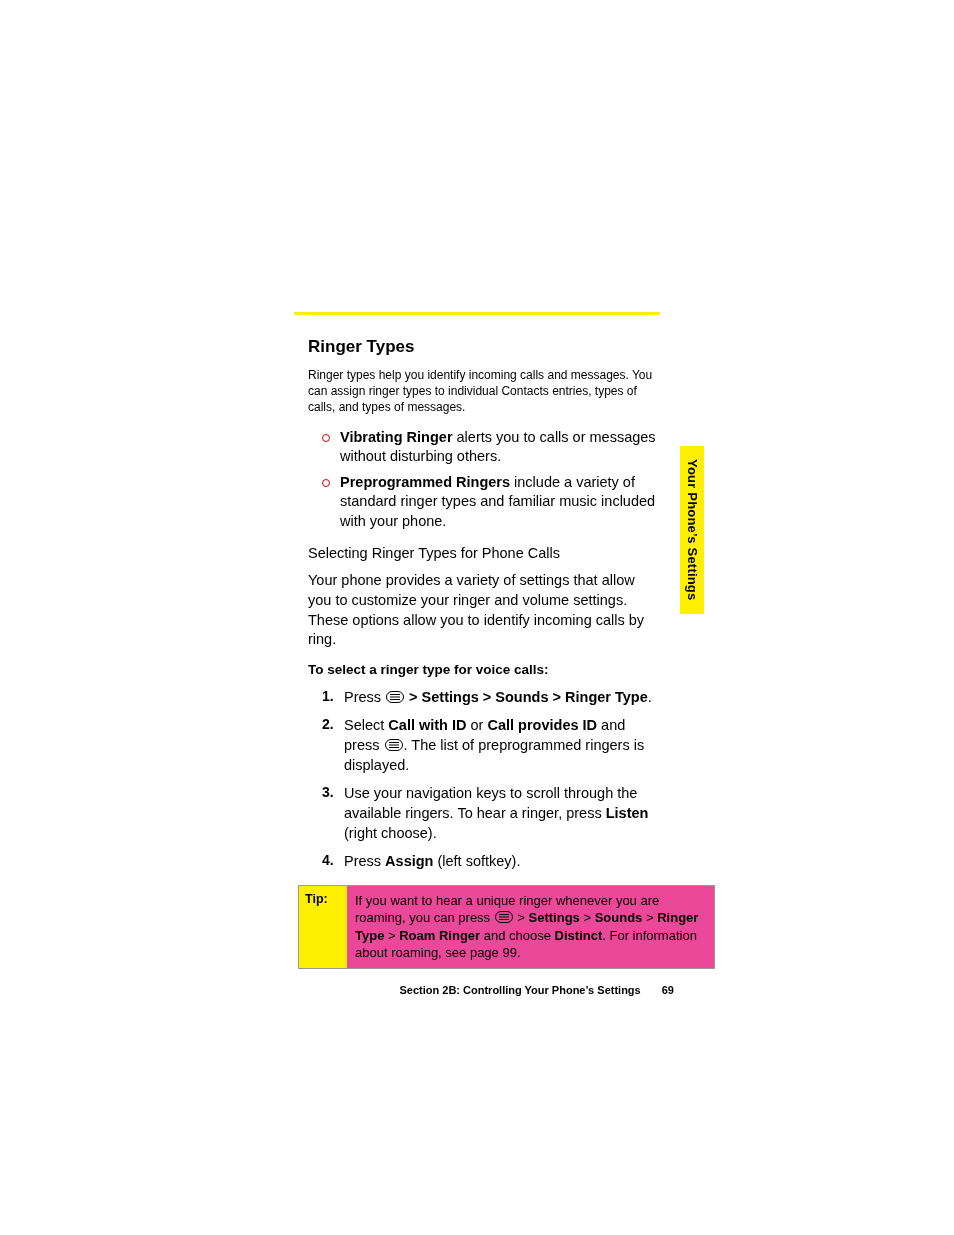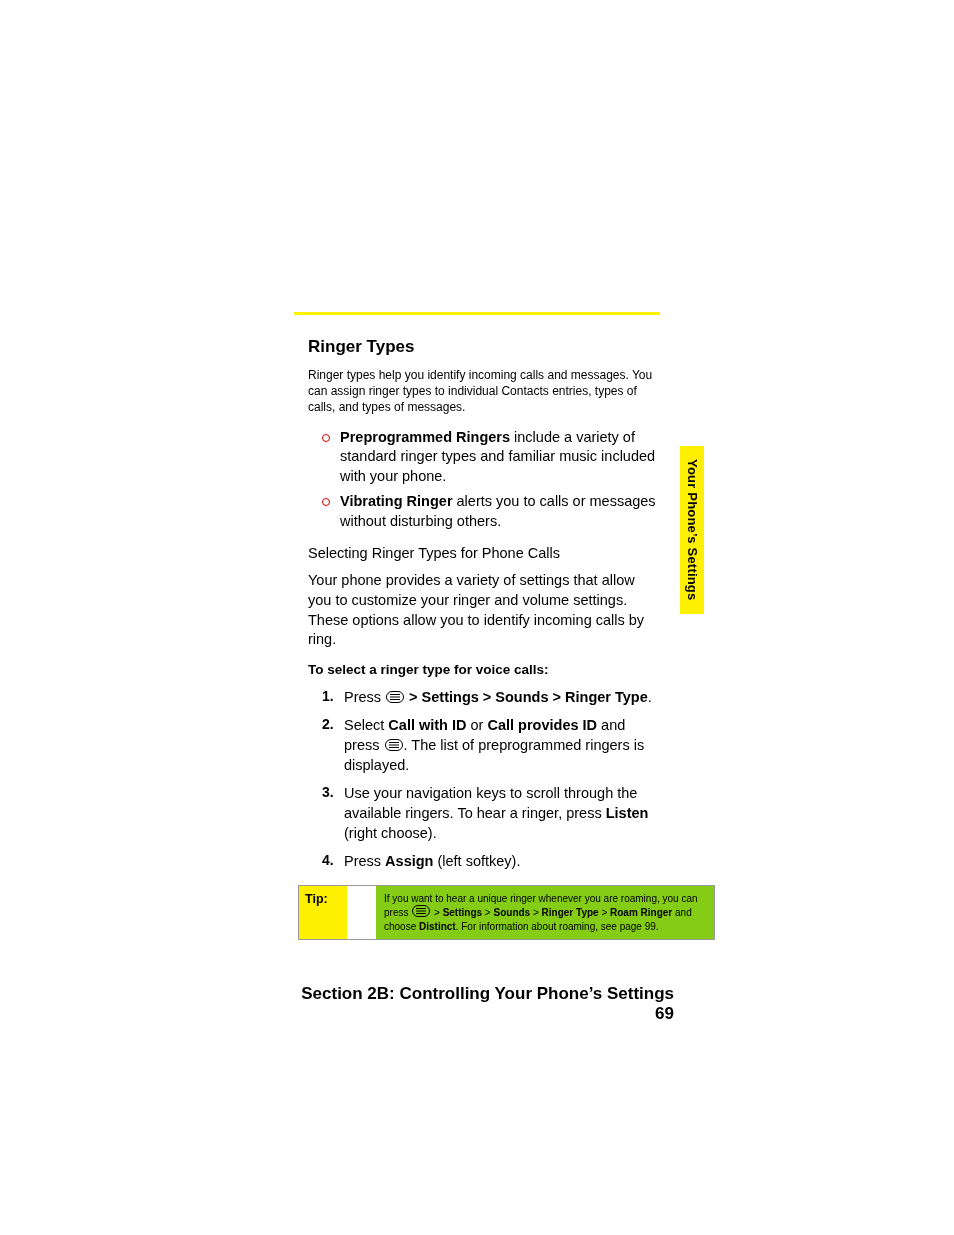--- a/index.html
+++ b/index.html
@@ -17,43 +17,43 @@
   .para { font-size: 14.5px; line-height: 1.35; margin: 0 0 12px 14px; }
   .lead { font-size: 13.5px; font-weight: 700; margin: 0 0 10px 14px; }
   ol.steps { list-style: none; margin: 0 0 14px 28px; counter-reset: step; }
   ol.steps li { position: relative; font-size: 14.5px; line-height: 1.38; padding-left: 22px; margin-bottom: 8px; }
   ol.steps li .num { position: absolute; left: 0; top: 0; font-weight: 700; font-size: 14px; }
   .menu-icon { display: inline-block; width: 18px; height: 12px; border: 1px solid #000; border-radius: 7px; position: relative; vertical-align: -1px; margin: 0 1px; }
   .menu-icon::before { content: ""; position: absolute; left: 3px; right: 3px; top: 2px; height: 1px; background: #000; box-shadow: 0 2.5px 0 #000, 0 5px 0 #000; }
   .b { font-weight: 700; }
   .tipbox { display: flex; border: 1px solid #999; width: 417px; margin-left: 4px; margin-top: 6px; }
   .tipbox .label { background: #ffef00; width: 48px; padding: 6px 6px; font-size: 12.5px; font-weight: 700; }
-  .tipbox .body { background: #84cc16; flex: 1; padding: 6px 8px; font-size: 10px; line-height: 1.35; margin-left: 29px; }
+  .tipbox .body { background: #ec4899; flex: 1; padding: 6px 8px; font-size: 13px; line-height: 1.35; }
   .sidetab { position: absolute; left: 680px; top: 446px; width: 24px; height: 168px; background: #ffef00; display: flex; align-items: center; justify-content: center; }
   .sidetab span { writing-mode: vertical-rl; font-size: 13px; font-weight: 700; letter-spacing: 0.2px; }
-  .footer { position: absolute; left: 294px; top: 984px; width: 380px; font-size: 17px; text-align: right; }
+  .footer { position: absolute; left: 294px; top: 984px; width: 380px; font-size: 11px; text-align: right; }
   .footer .sec { font-weight: 700; }
   .footer .pg { font-weight: 700; margin-left: 18px; }
 </style>
 </head>
 <body>
 
 <div class="page">
 
   <div class="content">
 
     <div class="rule"></div>
 
     <h2 class="sub">Ringer Types</h2>
 
     <p class="intro">Ringer types help you identify incoming calls and messages. You can assign ringer types to individual Contacts entries, types of calls, and types of messages.</p>
 
     <ul class="bullets">
+      <li><span class="b">Vibrating Ringer</span><span> alerts you to calls or messages without disturbing others.</span></li>
       <li><span class="b">Preprogrammed Ringers</span><span> include a variety of standard ringer types and familiar music included with your phone.</span></li>
-      <li><span class="b">Vibrating Ringer</span><span> alerts you to calls or messages without disturbing others.</span></li>
     </ul>
 
     <h3 class="subsub">Selecting Ringer Types for Phone Calls</h3>
 
     <p class="para">Your phone provides a variety of settings that allow you to customize your ringer and volume settings. These options allow you to identify incoming calls by ring.</p>
 
     <p class="lead">To select a ringer type for voice calls:</p>
 
     <ol class="steps">
       <li>

